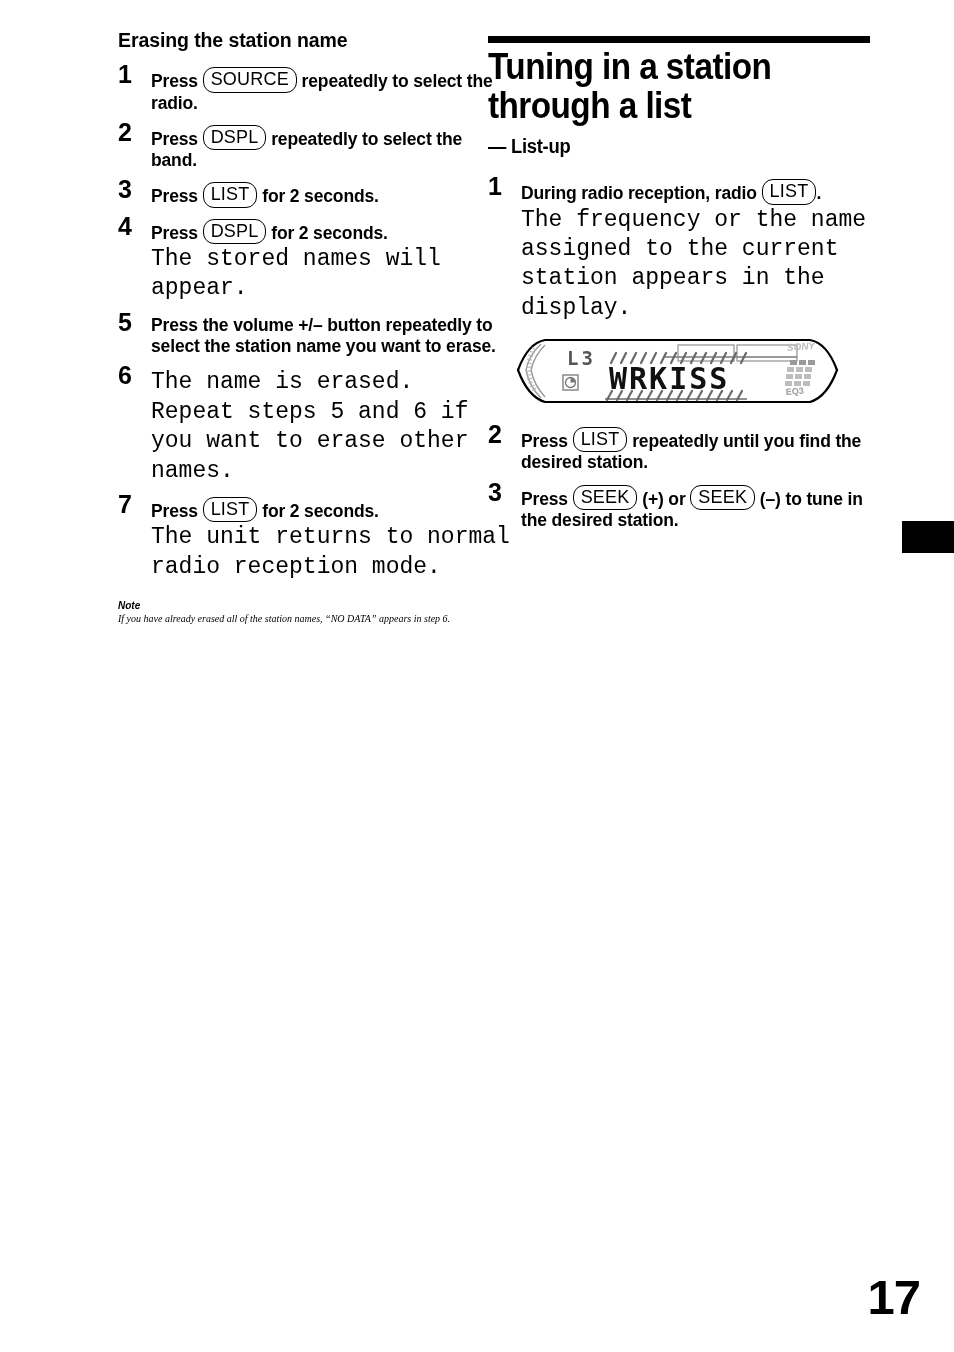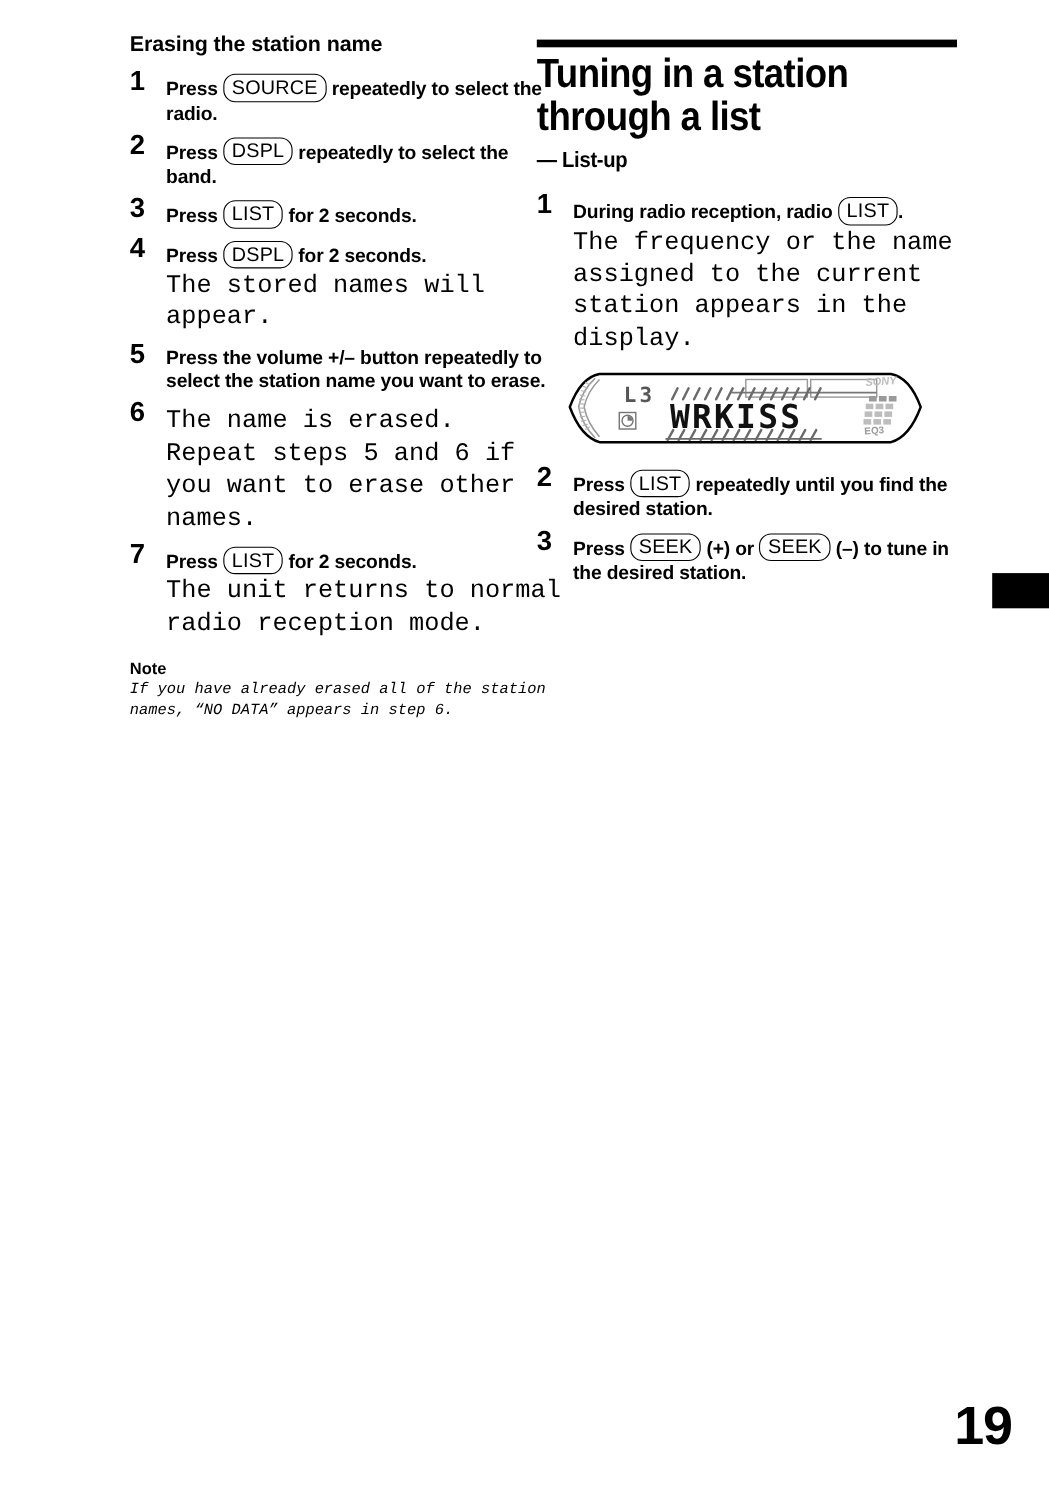--- a/index.html
+++ b/index.html
@@ -85,27 +85,28 @@
     letter-spacing: 0.2px;
     vertical-align: 1.5px;
     white-space: nowrap;
   }
 
   
   .note-wrap { margin-top: 17px; }
   .note-label {
     font-family: "Liberation Sans", sans-serif;
     font-weight: bold;
-    font-size: 15px;
+    font-style: italic;
+    font-size: 10px;
     line-height: 1.3;
   }
   .note-text {
-    font-family: Liberation Mono, monospace;
+    font-family: Liberation Serif, serif;
     font-style: italic;
-    font-size: 14px;
+    font-size: 10px;
     line-height: 1.32;
   }
 
   
   .rule-bar {
     width: 382px;
     height: 7px;
     background: #000;
     margin: 6px 0 4px 0;
   }
@@ -360,15 +361,15 @@
         <span>Press</span>
         <span class="pill">SEEK</span>
         <span>(+) or</span>
         <span class="pill">SEEK</span>
         <span>(–) to tune in the desired station.</span>
       </div>
     </div>
   </div>
 
   <div class="tab-marker"></div>
-  <div class="page-num">19</div>
+  <div class="page-num">17</div>
 
 </div>
 
 </body></html>

